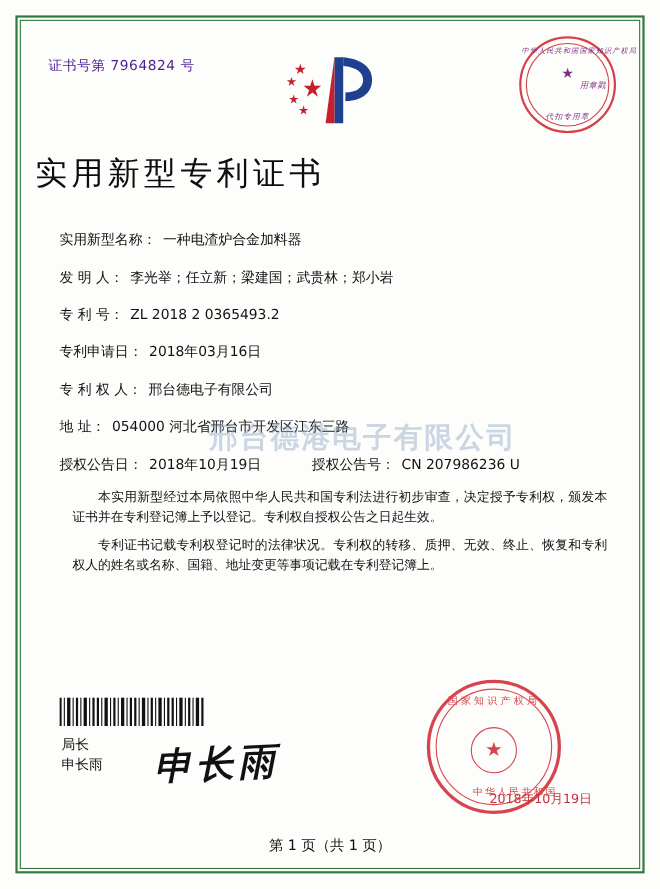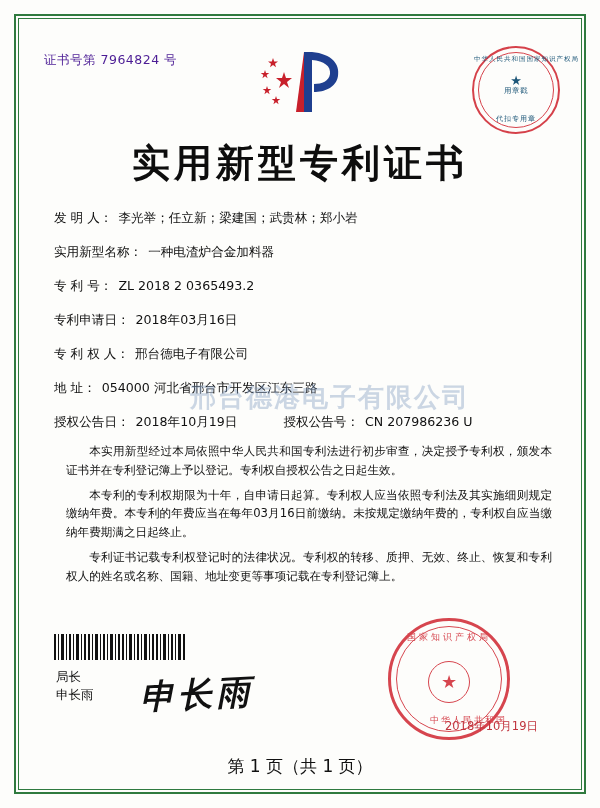--- a/index.html
+++ b/index.html
@@ -66,28 +66,29 @@
     top: 12px;
     transform: translateX(-50%);
     width: 120px;
     height: 78px;
   }
 
   
   .seal-top {
     position: absolute;
     right: 8px;
-    top: 16px;
+    top: 3px;
     width: 88px;
     height: 88px;
     border-radius: 50%;
     border: 2.4px solid #d2323c;
-    color: #0c4a6e;
+    color: #701a75;
     opacity: 0.92;
     box-sizing: border-box;
+    font-style: italic;
   }
   .seal-top .ring {
     position: absolute;
     left: 4px; top: 4px; right: 4px; bottom: 4px;
     border: 1px solid #d2323c;
     border-radius: 50%;
   }
   .seal-top .arc-text {
     position: absolute;
     left: 0; top: 7px;
@@ -107,41 +108,42 @@
   }
   .seal-top .mid-text {
     position: absolute;
     left: 0;
     top: 38px;
     width: 100%;
     text-align: center;
     font-size: 7.5px;
     line-height: 10px;
     letter-spacing: 0.5px;
+    padding-left: 23px;
   }
   .seal-top .bottom-text {
     position: absolute;
     left: 0;
     bottom: 8px;
     width: 100%;
     text-align: center;
     font-size: 7px;
     letter-spacing: 1px;
   }
 
   
   .title {
     position: absolute;
     left: 0;
     right: 0;
     top: 108px;
-    text-align: center;
+    text-align: left;
     font-family: "DejaVu Serif", "Liberation Serif", serif;
-    font-size: 38px;
-    font-weight: bold;
+    font-size: 29px;
+    font-weight: normal;
     letter-spacing: 4px;
     color: #0d0d0d;
   }
 
   
   .fields {
     position: absolute;
     left: 22px;
     right: 14px;
     top: 176px;
@@ -294,21 +296,21 @@
     white-space: nowrap;
   }
 
   
   .footer {
     position: absolute;
     left: 0;
     right: 0;
     bottom: 4px;
     text-align: center;
-    font-size: 17px;
+    font-size: 13px;
     color: #111;
   }
 </style>
 </head>
 <body>
 
 <div class="page">
 
   <div class="border-outer"></div>
   <div class="border-inner"></div>
@@ -339,26 +341,26 @@
       <div class="arc-text">中华人民共和国国家知识产权局</div>
       <div class="star">★</div>
       <div class="mid-text">用章戳</div>
       <div class="bottom-text">代扣专用章</div>
     </div>
 
     <div class="title">实用新型专利证书</div>
 
     <div class="fields">
       <div class="field-row">
+        <span class="field-label">实用新型名称：</span>
+        <span class="field-value">一种电渣炉合金加料器</span>
+      </div>
+      <div class="field-row">
         <span class="field-label">发 明 人：</span>
         <span class="field-value">李光举；任立新；梁建国；武贵林；郑小岩</span>
-      </div>
-      <div class="field-row">
-        <span class="field-label">实用新型名称：</span>
-        <span class="field-value">一种电渣炉合金加料器</span>
       </div>
       <div class="field-row">
         <span class="field-label">专 利 号：</span>
         <span class="field-value">ZL 2018 2 0365493.2</span>
       </div>
       <div class="field-row">
         <span class="field-label">专利申请日：</span>
         <span class="field-value">2018年03月16日</span>
       </div>
       <div class="field-row">
@@ -374,21 +376,20 @@
         <span class="field-value">2018年10月19日</span>
         <span class="field-label">授权公告号：</span>
         <span class="field-value">CN 207986236 U</span>
       </div>
     </div>
 
     <div class="watermark">邢台德港电子有限公司</div>
 
     <div class="paragraphs">
       <p>本实用新型经过本局依照中华人民共和国专利法进行初步审查，决定授予专利权，颁发本证书并在专利登记簿上予以登记。专利权自授权公告之日起生效。</p>
-      <p>本专利的专利权期限为十年，自申请日起算。专利权人应当依照专利法及其实施细则规定缴纳年费。本专利的年费应当在每年03月16日前缴纳。未按规定缴纳年费的，专利权自应当缴纳年费期满之日起终止。</p>
       <p>专利证书记载专利权登记时的法律状况。专利权的转移、质押、无效、终止、恢复和专利权人的姓名或名称、国籍、地址变更等事项记载在专利登记簿上。</p>
     </div>
 
     <div class="barcode">
       <svg viewBox="0 0 132 26" width="132" height="26" aria-hidden="true">
         <g fill="#111">
           <rect x="0" y="0" width="2" height="26"></rect>
             <rect x="4" y="0" width="1" height="26"></rect>
           <rect x="7" y="0" width="3" height="26"></rect>
             <rect x="12" y="0" width="1" height="26"></rect>

